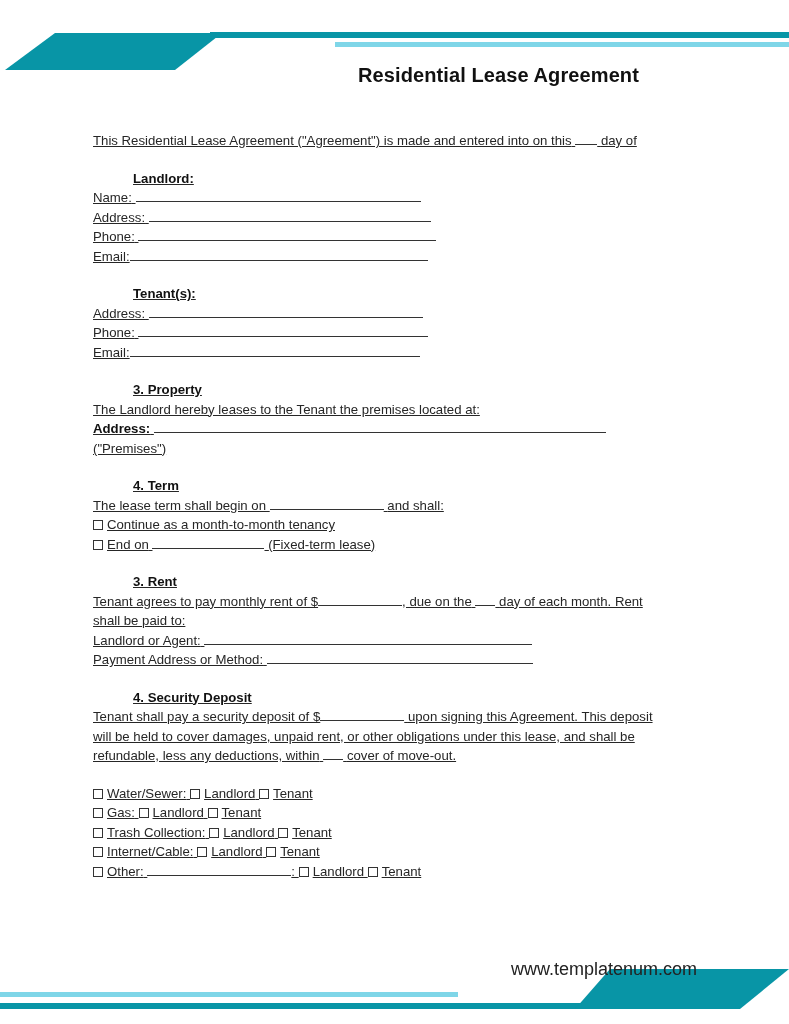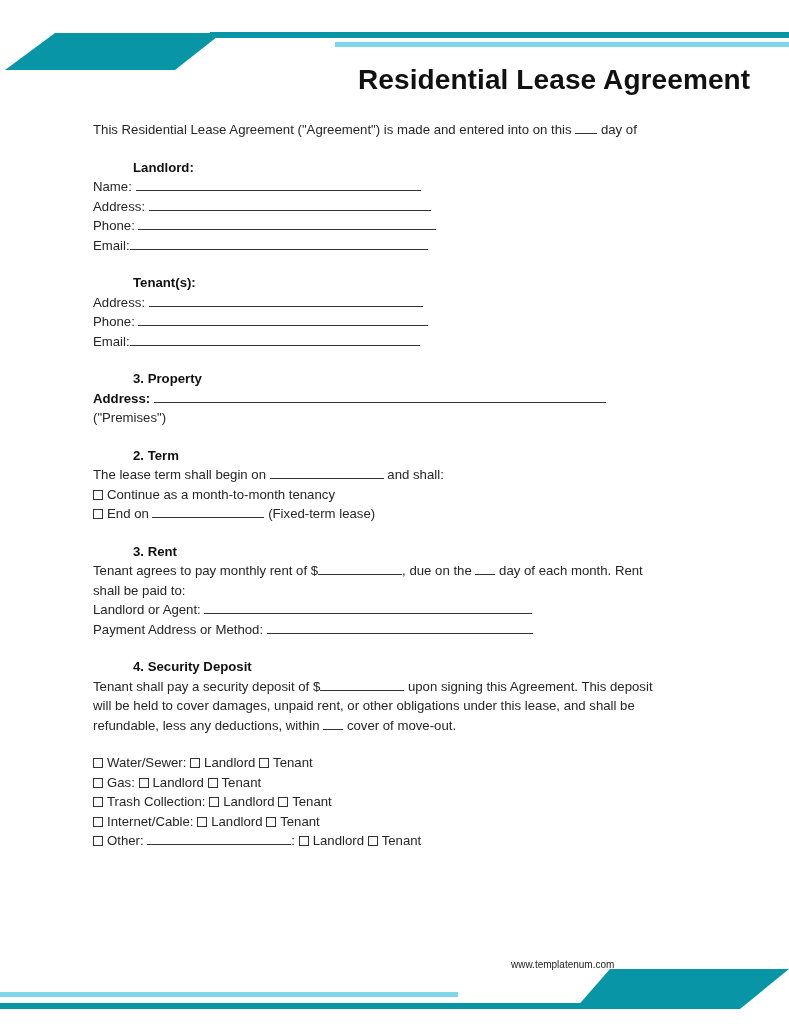--- a/index.html
+++ b/index.html
@@ -1,30 +1,30 @@
 <!DOCTYPE html>
 <html><head>
 <meta charset="utf-8">
 <style>
   html, body { margin: 0; padding: 0; background: #ffffff; }
   body { width: 789px; height: 1024px; position: relative; overflow: hidden;
          font-family: "Liberation Sans", "DejaVu Sans", sans-serif; color: #262626; }
   .deco { position: absolute; left: 0; top: 0; }
-  .title { position: absolute; left: 358px; top: 64px; font-size: 28px; font-weight: bold;
+  .title { position: absolute; left: 358px; top: 64px; font-size: 20px; font-weight: bold;
            color: #111; letter-spacing: 0.1px; }
-  .doc { position: absolute; left: 93px; top: 120px; width: 610px; font-size: 13.2px; line-height: 19.5px; }
+  .doc { position: absolute; left: 93px; top: 131px; width: 610px; font-size: 13.2px; line-height: 19.5px; text-decoration: underline; }
   .p { margin: 0; white-space: nowrap; }
   .gap { height: 18px; }
   .h { font-weight: bold; color: #111; padding-left: 40px; }
   .blank { display: inline-block; border-bottom: 1px solid #333; height: 12px; vertical-align: baseline; }
   .b { font-weight: bold; font-style: italic; }
   .cb { display: inline-block; width: 10px; height: 10px; border: 1px solid #333; margin-right: 4px;
         vertical-align: -1px; box-sizing: border-box; }
   .lbl { font-weight: bold; color: #111; }
-  .footer-url { position: absolute; left: 511px; top: 959px; font-size: 10px; color: #222; }
+  .footer-url { position: absolute; left: 511px; top: 959px; font-size: 18px; color: #222; }
 </style>
 </head>
 <body>
 
 <svg class="deco" width="789" height="1024">
   <polygon points="55,33 222,33 175,70 5,70" fill="#0895a6"></polygon>
   <rect x="210" y="32" width="579" height="6" fill="#0895a6"></rect>
   <rect x="335" y="42" width="454" height="5" fill="#7fd6e8"></rect>
   <rect x="0" y="992" width="458" height="5" fill="#7fd6e8"></rect>
   <rect x="0" y="1003" width="600" height="6" fill="#0895a6"></rect>
@@ -49,25 +49,26 @@
   <p class="p"><span>Email:</span><span class="blank" style="width:298px"></span></p>
   <div class="gap"></div>
 
   <p class="p h">Tenant(s):</p>
   <p class="p"><span>Address:</span> <span class="blank" style="width:274px"></span></p>
   <p class="p"><span>Phone:</span> <span class="blank" style="width:290px"></span></p>
   <p class="p"><span>Email:</span><span class="blank" style="width:290px"></span></p>
   <div class="gap"></div>
 
   <p class="p h">3. Property</p>
+  <p class="p">The Landlord hereby leases to the Tenant the premises located at:</p>
   <p class="p"><span class="lbl">Address:</span> <span class="blank" style="width:452px"></span></p>
   <p class="p">("Premises")</p>
   <div class="gap"></div>
 
-  <p class="p h">2. Term</p>
+  <p class="p h">4. Term</p>
   <p class="p"><span>The lease term shall begin on</span> <span class="blank" style="width:114px"></span> <span>and shall:</span></p>
   <p class="p"><span class="cb"></span><span>Continue as a month-to-month  tenancy</span></p>
   <p class="p"><span class="cb"></span><span>End on</span> <span class="blank" style="width:112px"></span> <span>(Fixed-term  lease)</span></p>
   <div class="gap"></div>
 
   <p class="p h">3. Rent</p>
   <p class="p"><span>Tenant agrees to pay monthly rent of $</span><span class="blank" style="width:84px"></span><span>, due on the</span> <span class="blank" style="width:20px"></span> <span>day of each month.  Rent</span></p>
   <p class="p">shall be paid to:</p>
   <p class="p"><span>Landlord or Agent:</span> <span class="blank" style="width:328px"></span></p>
   <p class="p"><span>Payment Address or Method:</span> <span class="blank" style="width:266px"></span></p>

